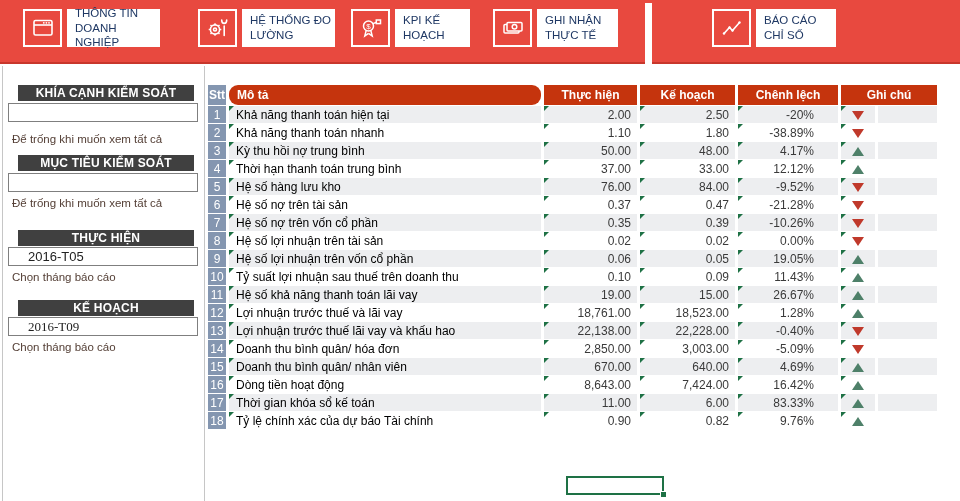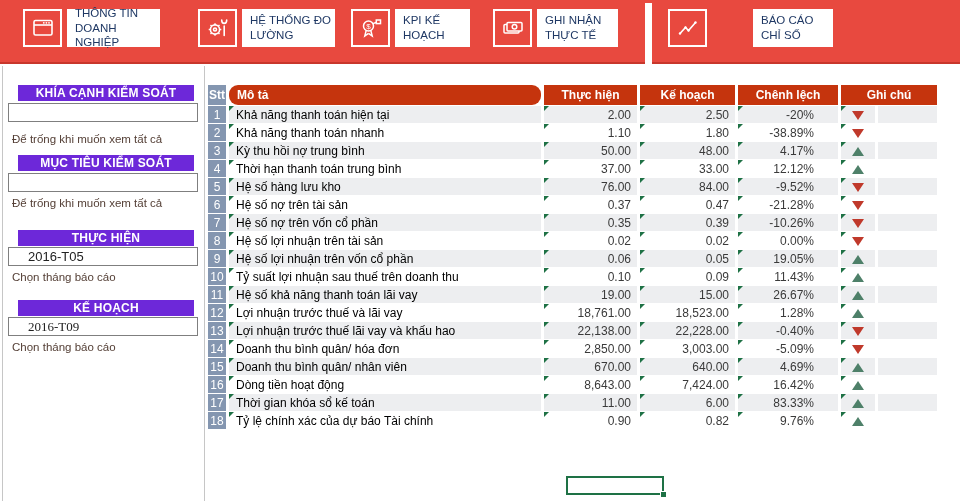--- a/index.html
+++ b/index.html
@@ -9,29 +9,29 @@
   
   #toolbar { position:absolute; left:0; top:0; width:960px; height:64px; background:#E8493F; border-bottom:2px solid #C8372C; }
   .tb-group { position:absolute; top:9px; height:38px; display:flex; cursor:pointer; }
   .tb-icon { width:39px; height:38px; border:2px solid #fff; display:flex; align-items:center; justify-content:center; flex:0 0 39px; }
   .tb-label { margin-left:5px; background:#fff; height:38px; display:flex; align-items:center; padding-left:8px; padding-right:4px;
               color:#1F3864; font-size:11.5px; line-height:1.3; }
   .g1 { left:23px; }  .g1 .tb-label { width:93px; }
   .g2 { left:198px; } .g2 .tb-label { width:93px; }
   .g3 { left:351px; } .g3 .tb-label { width:75px; }
   .g4 { left:493px; } .g4 .tb-label { width:81px; }
-  .g5 { left:668px;gap:41px; } .g5 .tb-label { width:80px; }
+  .g5 { left:712px; } .g5 .tb-label { width:80px; }
   .g6 { left:817px; } .g6 .tb-label { width:99px; }
   #tb-divider { position:absolute; left:645px; top:3px; width:7px; height:61px; background:#fff; }
 
   
   .v-line { position:absolute; top:66px; bottom:0; width:1px; background:#C6C6C6; }
 
   
-  .panel-title { position:absolute; left:18px; width:176px; height:16px; background:#6d28d9; color:#fff;
+  .panel-title { position:absolute; left:18px; width:176px; height:16px; background:#404040; color:#fff;
                  font-size:12px; font-weight:bold; text-align:center; line-height:16px; letter-spacing:0.2px; }
   .panel-input { position:absolute; left:8px; width:190px; height:19px; border:1px solid #7F7F7F; background:#fff;
                  font-family:"Liberation Sans", sans-serif; font-size:13px; color:#222; padding:0 19px; }
   .panel-hint  { position:absolute; left:12px; font-size:11.5px; color:#554037; }
 
   
   #grid { position:absolute; left:205px; top:84px; border-collapse:separate; border-spacing:3px 1px; table-layout:fixed; }
   #grid th, #grid td { overflow:hidden; white-space:nowrap; }
   #grid th { background:#C5340D; color:#fff; font-size:12px; font-weight:bold; height:20px; text-align:center; }
   #grid th.h-desc { text-align:left; padding-left:8px;border-radius:9px; }

